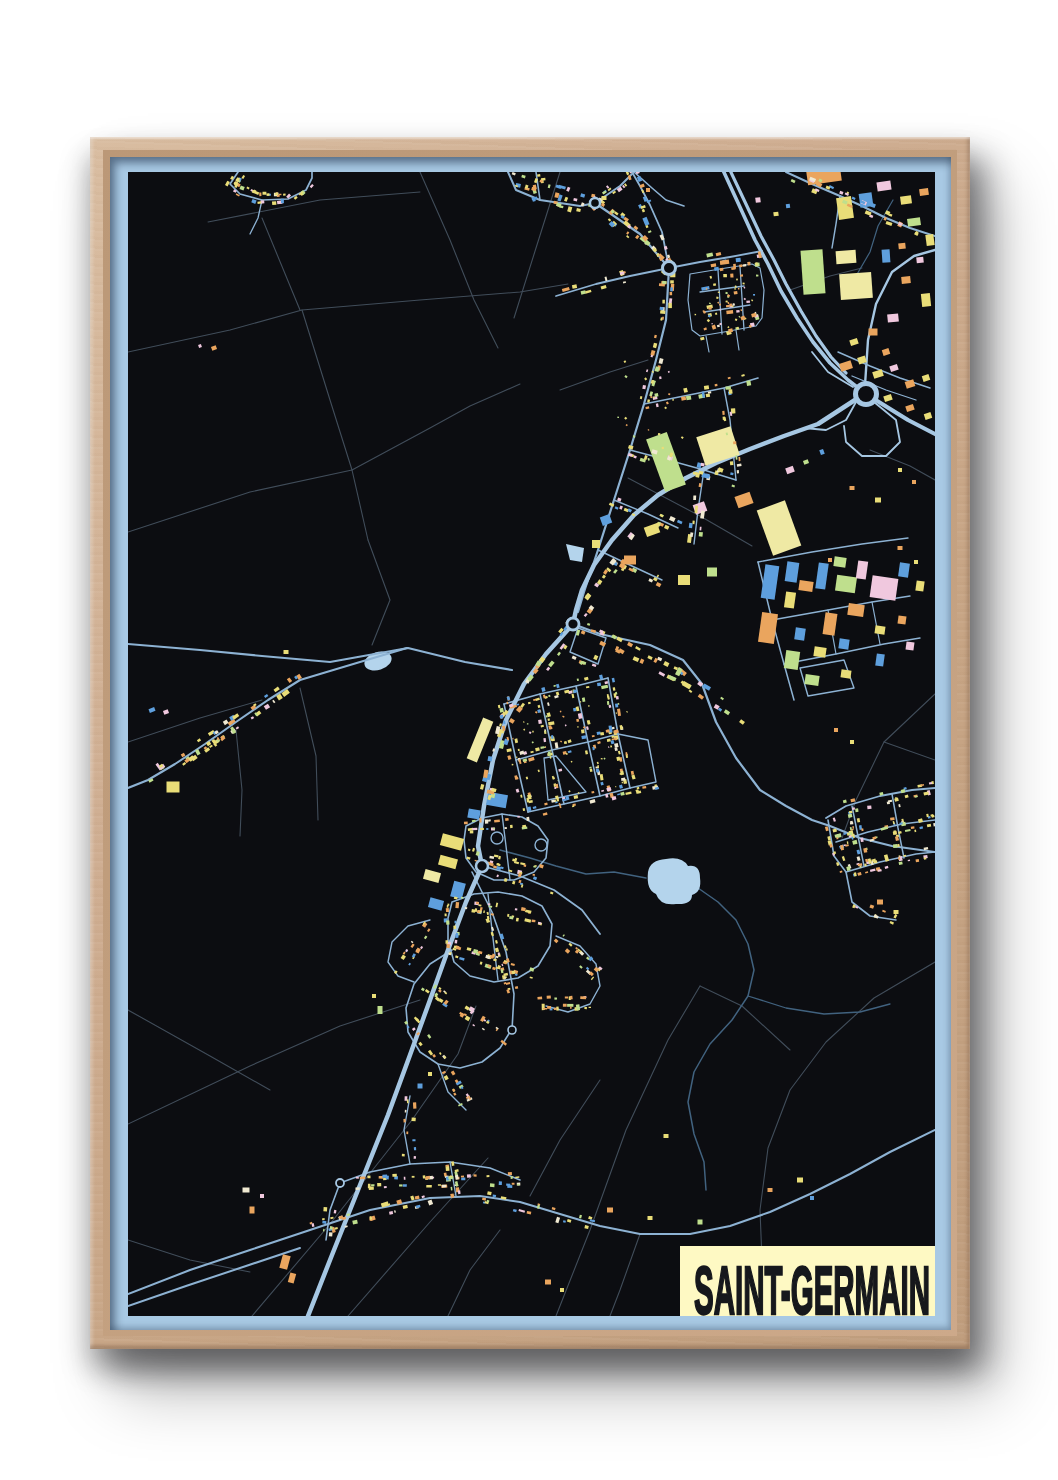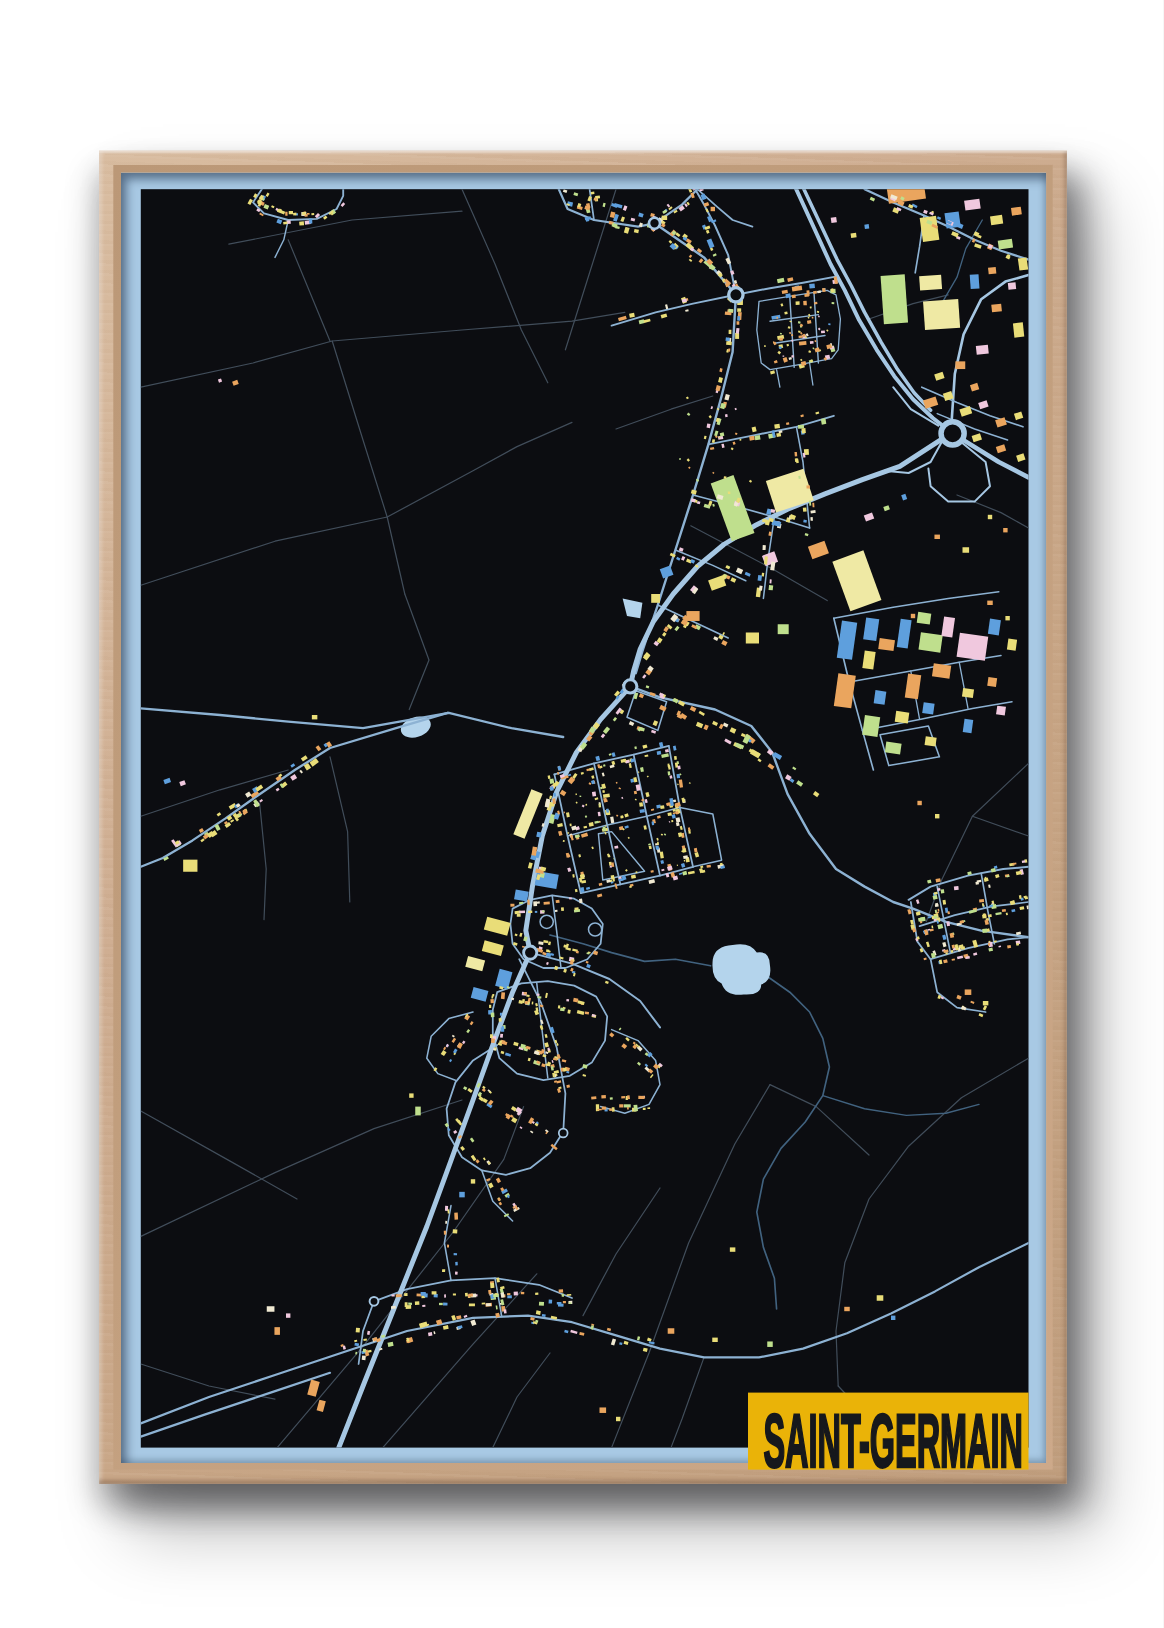--- a/index.html
+++ b/index.html
@@ -9,21 +9,21 @@
 box-shadow:16px 22px 30px rgba(25,25,28,0.45), 28px 44px 60px rgba(0,0,0,0.25), -4px 18px 26px rgba(0,0,0,0.22);}
 #bevel{position:absolute;left:13px;top:13px;right:13px;bottom:13px;
 background:linear-gradient(135deg,#bb9877 0%,#c29f7e 50%,#cda98a 100%);}
 #frame:after{content:'';position:absolute;left:0;top:0;right:0;bottom:0;
 box-shadow:inset 0 2px 2px rgba(255,255,255,0.45), inset -2px -3px 4px rgba(95,65,45,0.4), inset 3px 0 3px rgba(255,255,255,0.25);}
 #grain{position:absolute;left:0;top:0;right:0;bottom:0;opacity:.5;
 background:repeating-linear-gradient(2deg,rgba(255,255,255,0.07) 0 2px,rgba(120,80,40,0.05) 2px 5px,rgba(255,255,255,0) 5px 9px);}
 #mat{position:absolute;left:20px;top:20px;right:19px;bottom:19px;background:#a8c9e4;
 box-shadow:inset 5px 6px 9px rgba(30,45,70,0.55), inset -2px -3px 6px rgba(30,45,70,0.28);}
 #map{position:absolute;left:18px;top:15px;width:807px;height:1144px;background:#0c0d11;}
-#titlebar{position:absolute;left:570px;top:1089px;width:255px;height:70px;background:#eab308;margin-top:20px;}
+#titlebar{position:absolute;left:570px;top:1089px;width:255px;height:70px;background:#fef9c3;}
 #title{position:absolute;left:6px;top:4px;width:243px;height:66px;}
 </style>
 </head>
 <body>
 
 <div id="frame">
 
 <div id="grain"></div>
 
 <div id="bevel"></div>

